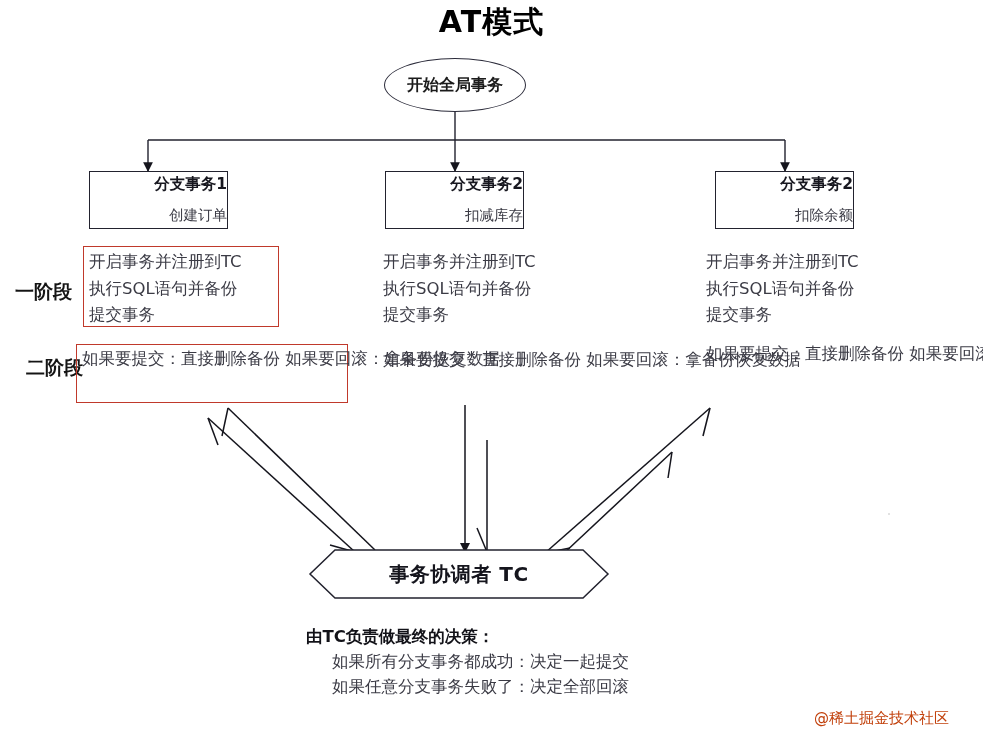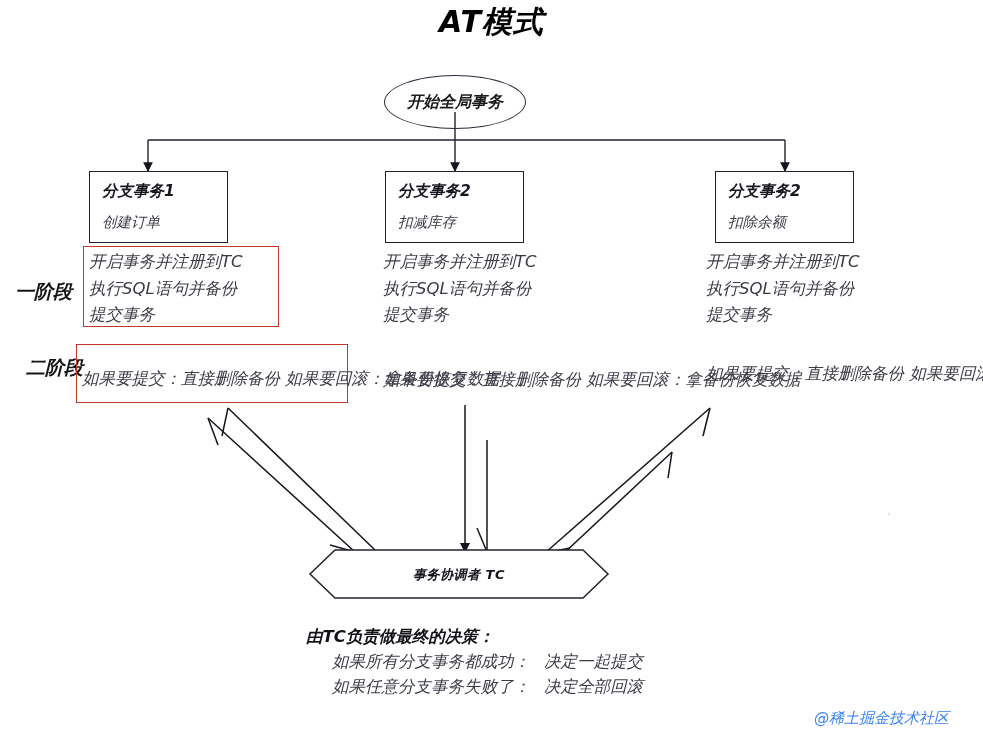--- a/index.html
+++ b/index.html
@@ -16,60 +16,59 @@
     overflow: hidden;
   }
   #svg-layer {
     position: absolute;
     left: 0;
     top: 0;
     width: 983px;
     height: 739px;
     pointer-events: none;
   }
-  .abs { position: absolute; font-style: italic; }
+  .abs { position: absolute; }
 
   
   #page-title {
     left: 0; top: 2px; width: 983px;
     text-align: center;
     font-size: 30px;
     font-weight: bold;
     color: #000000;
     letter-spacing: 1px;
   }
 
   
   #start-node {
-    left: 384px; top: 75px;
+    left: 384px; top: 58px;
     width: 142px; height: 54px;
     border: 1.6px solid #2b2b3a;
     border-radius: 50% / 50%;
     box-sizing: border-box;
     display: flex;
     align-items: center;
     justify-content: center;
   }
   #start-node .lbl {
     font-size: 16px;
     font-weight: bold;
     color: #1b1b1b;
   }
 
   
   .branch-box {
-    width: 139px; height: 72px;
+    width: 139px; height: 58px;
     border: 1.4px solid #22222e;
     box-sizing: border-box;
     display: flex;
     flex-direction: column;
-    align-items: flex-start;
+    align-items: flex-end;
     justify-content: center;
     background: #ffffff;
-    padding-left: 12px;
   }
   .branch-box .bt {
     font-size: 15.5px;
     font-weight: bold;
     color: #17171f;
     line-height: 1.25;
   }
   .branch-box .bs {
     font-size: 14.5px;
     font-weight: normal;
@@ -121,33 +120,33 @@
   }
 
   
   #phase1-col2 { left: 383px; top: 249px; }
   #phase2-col2 { left: 383px; top: 347px; }
   
   #phase1-col3 { left: 706px; top: 249px; }
   #phase2-col3 { left: 706px; top: 341px; }
 
   .kv { display: inline-block; }
-  .kv .k { display: inline-block; margin-top: 20px; }
+  .kv .k { display: inline-block; }
   .kv .v { display: inline-block; }
 
   
   #tc-node {
     left: 310px; top: 550px;
     width: 298px; height: 49px;
   }
   #tc-node .lbl {
     position: absolute;
     left: 0; top: 0; width: 298px; height: 49px;
     display: flex; align-items: center; justify-content: center;
-    font-size: 13px;
+    font-size: 20px;
     font-weight: bold;
     color: #15151d;
     letter-spacing: 0.5px;
   }
 
   
   #tc-notes {
     left: 306px; top: 624px;
     font-size: 16.5px;
     color: #2c2c34;
@@ -157,27 +156,27 @@
   #tc-notes .hd {
     font-weight: bold;
     color: #121218;
     font-size: 16.5px;
   }
   #tc-notes .sub {
     margin-left: 26px;
     color: #3b3b45;
     font-size: 16.5px;
   }
-  #tc-notes .sub .v { margin-left: 14px; }
+  #tc-notes .sub .v { }
 
   
   #watermark {
     left: 814px; top: 709px;
     font-size: 15px;
-    color: #3b82f6;
+    color: #c2410c;
     white-space: nowrap;
   }
   #stray-dot {
     left: 888px; top: 513px;
     width: 2px; height: 2px;
     background: #d9d9d9;
     border-radius: 50%;
   }
 </style>
 </head>

